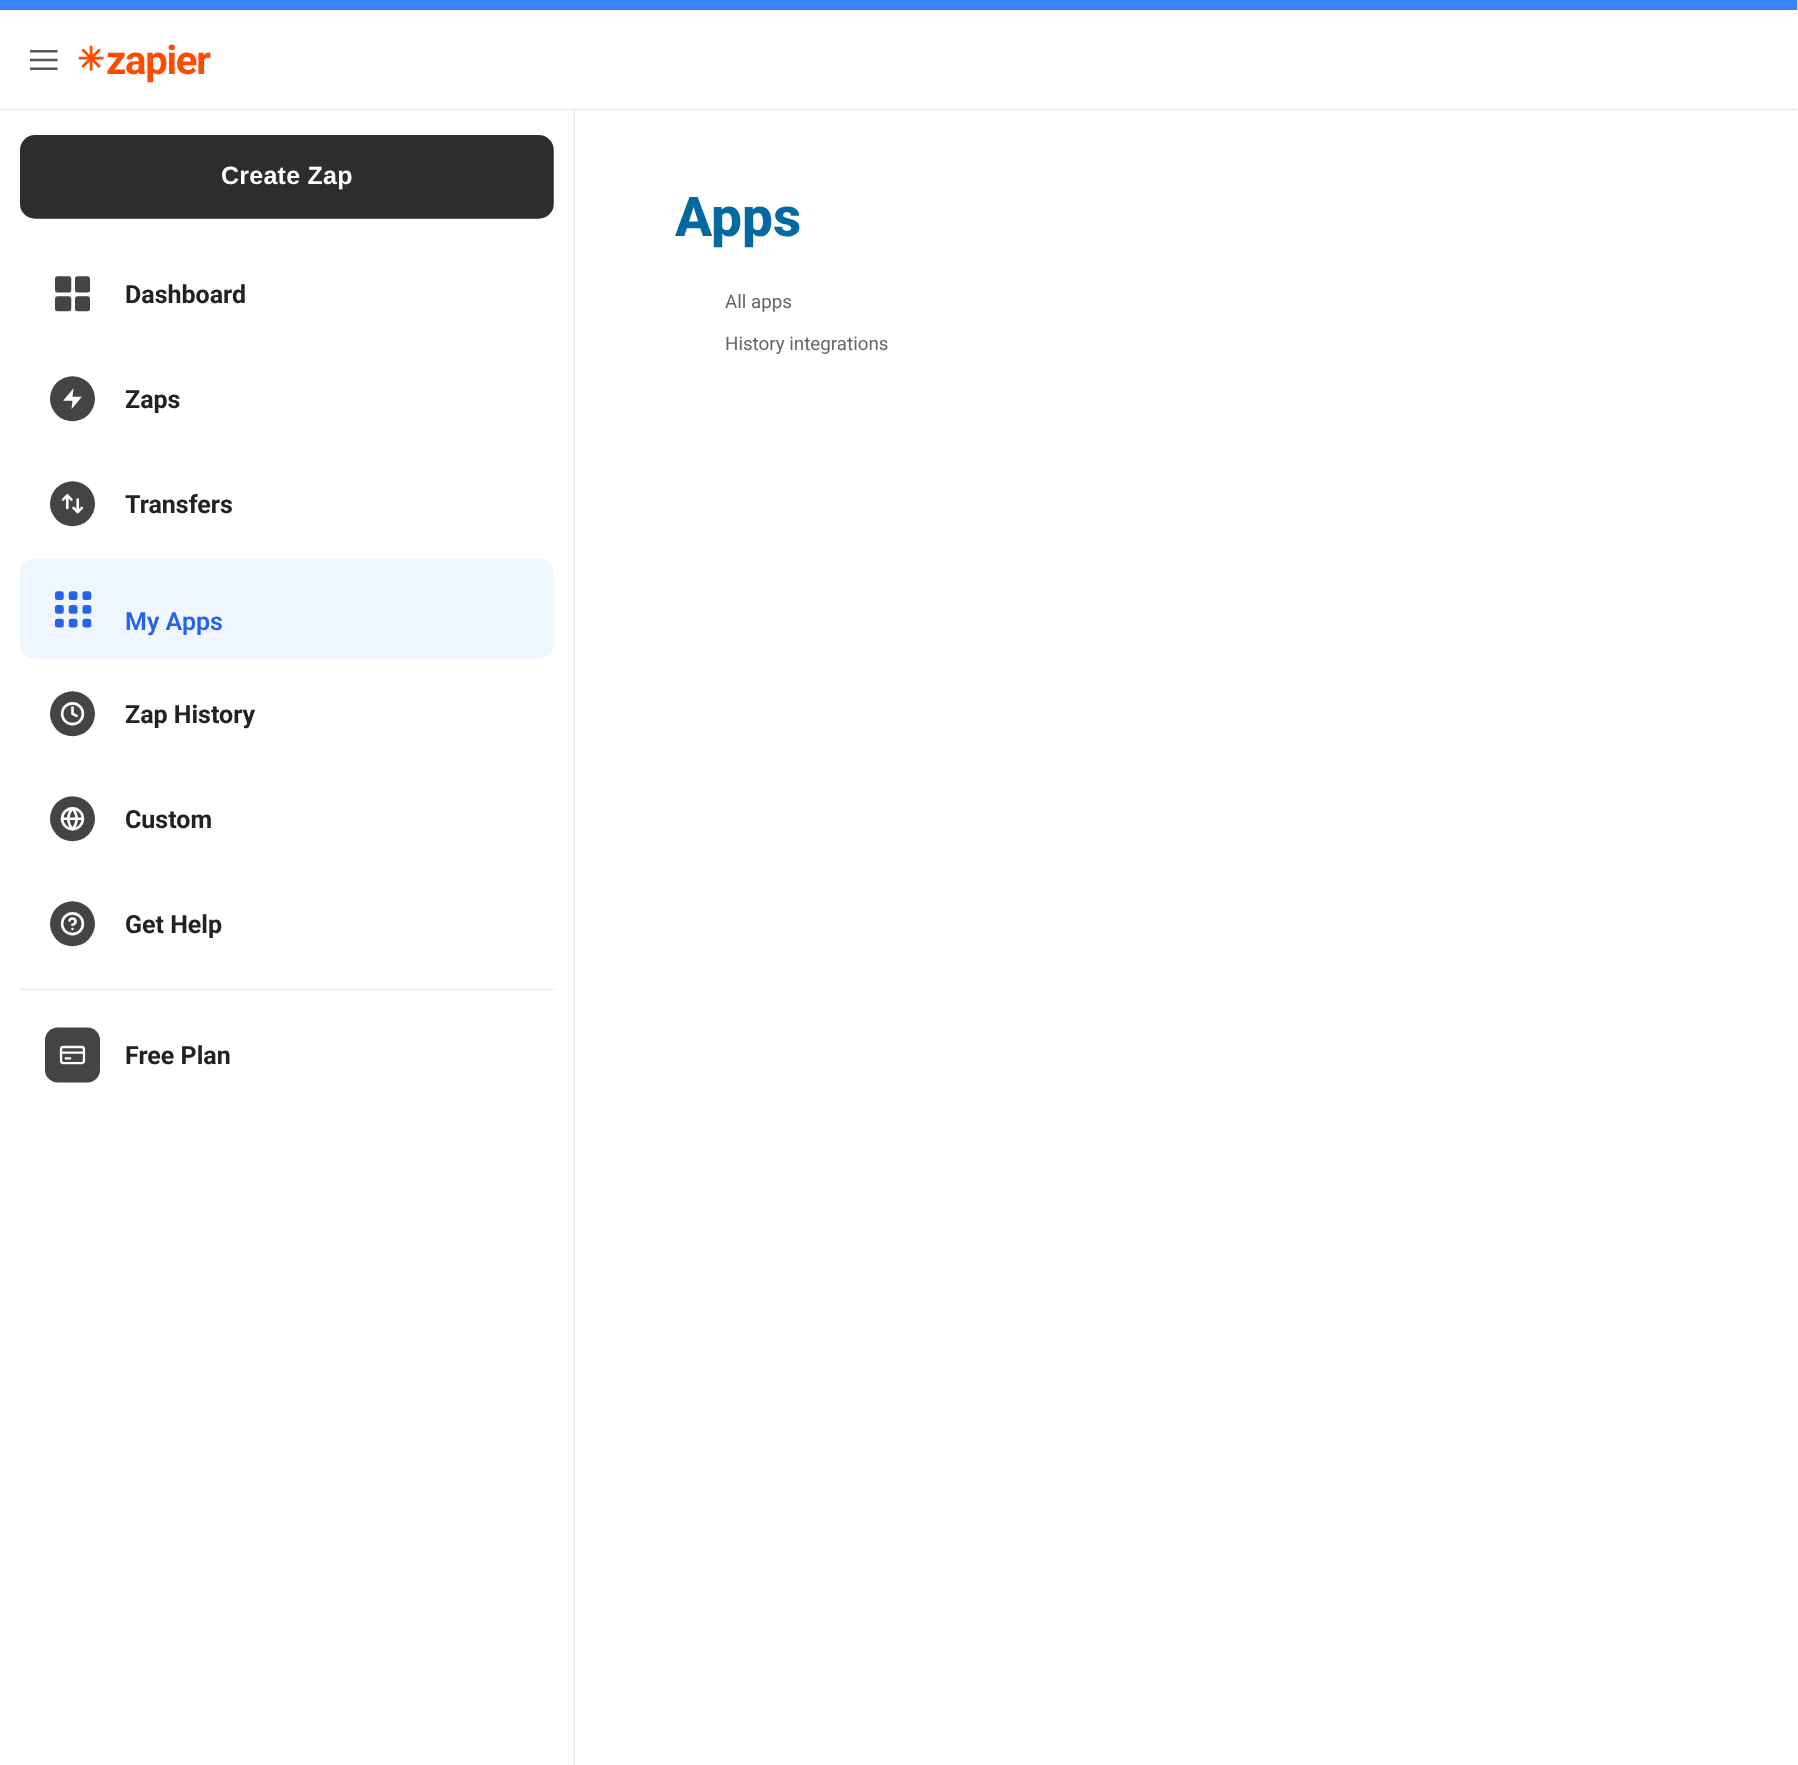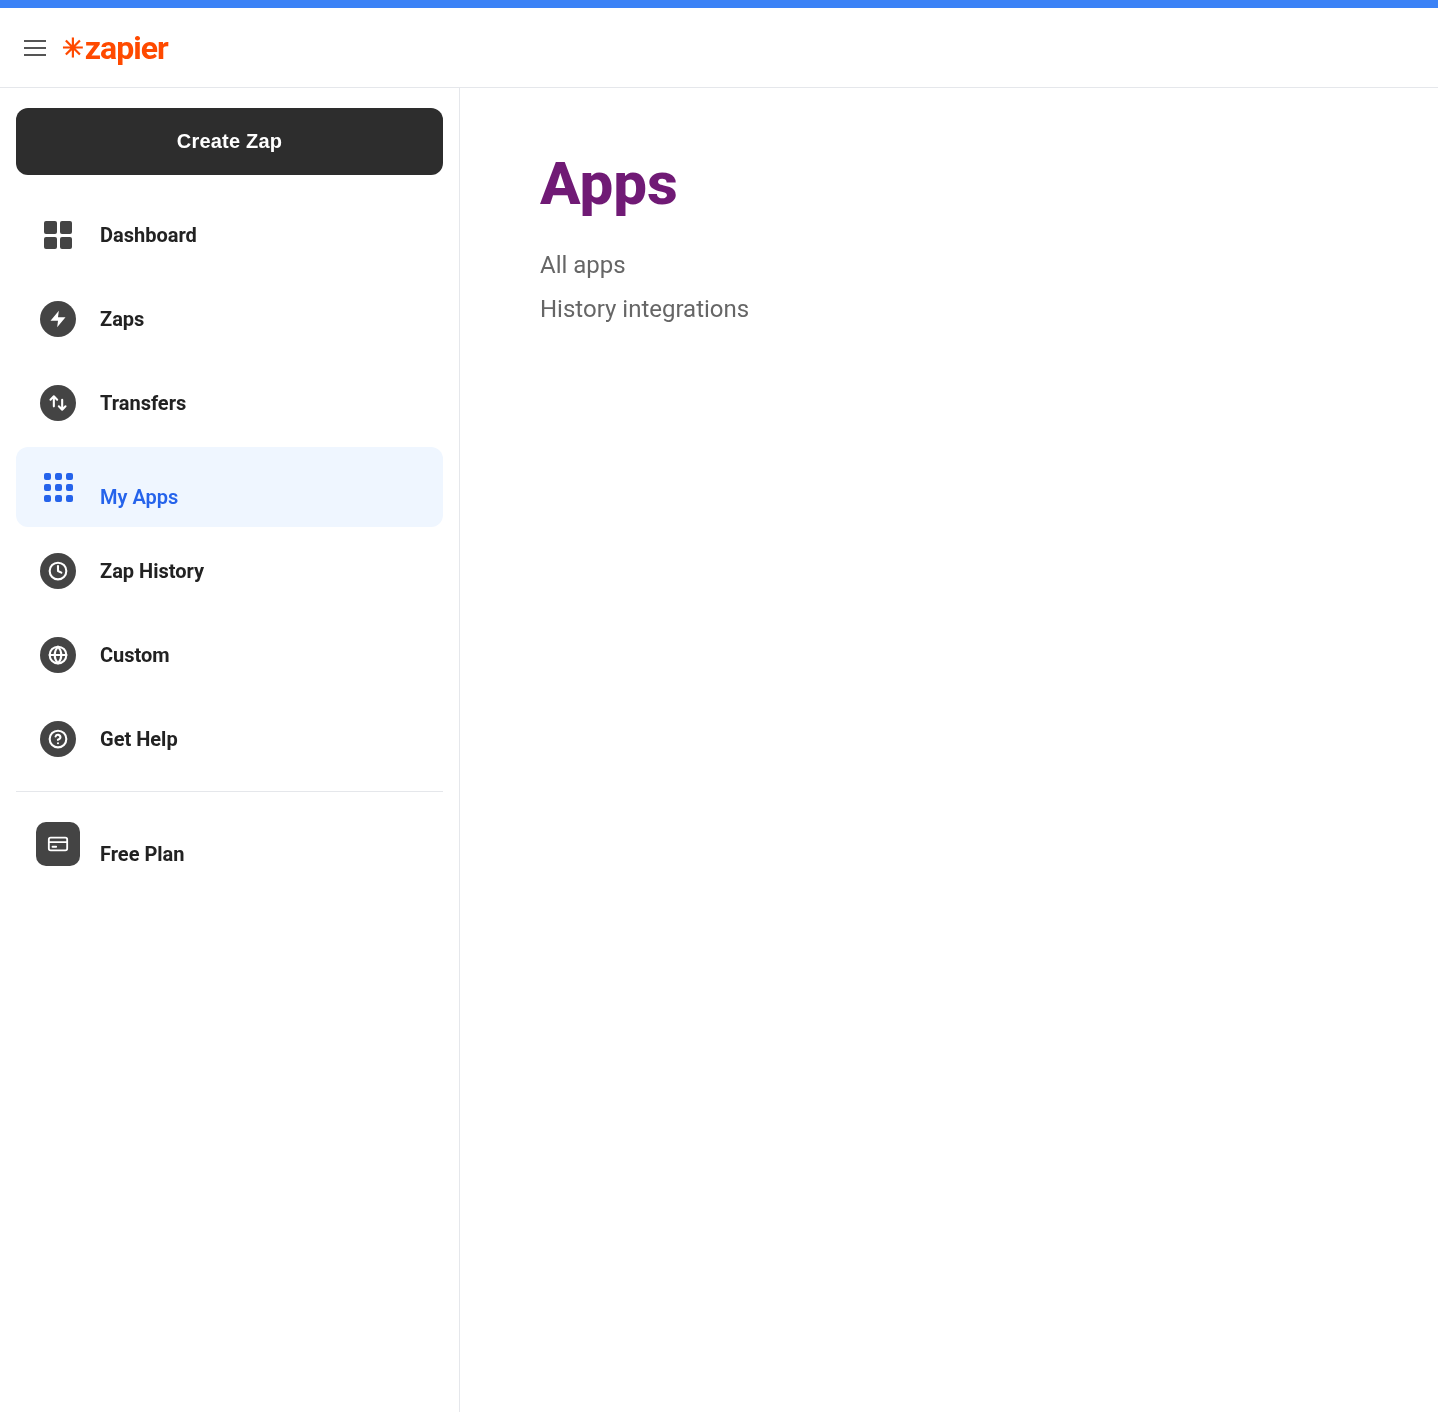--- a/index.html
+++ b/index.html
@@ -159,21 +159,21 @@
     }
 
     .divider {
       border: none;
       border-top: 1px solid #e5e7eb;
       margin: 8px 0;
     }
 
     .free-plan-item {
       display: flex;
-      align-items: flex-end;
+      align-items: center;
       padding: 18px 20px;
       gap: 20px;
       cursor: pointer;
       border-radius: 12px;
     }
 
     .free-plan-icon {
       width: 44px;
       height: 44px;
       background: #444;
@@ -184,33 +184,34 @@
       color: #fff;
       font-size: 20px;
     }
 
     .content-area {
       flex: 1;
       padding: 60px 80px;
     }
 
     .content-title {
-      font-size: 60px;
+      font-size: 44px;
       font-weight: 800;
-      color: #701a75;
+      color: #0369a1;
       margin-bottom: 32px;
     }
 
     .content-link {
       display: block;
-      font-size: 24px;
+      font-size: 15px;
       color: #666;
       margin-bottom: 16px;
       cursor: pointer;
       text-decoration: none;
+      margin-left: 40px;
     }
   </style>
 </head>
 <body>
 
 <div class="top-bar"></div>
 
 <div class="header">
   <div class="hamburger-icon">
     <span></span>

